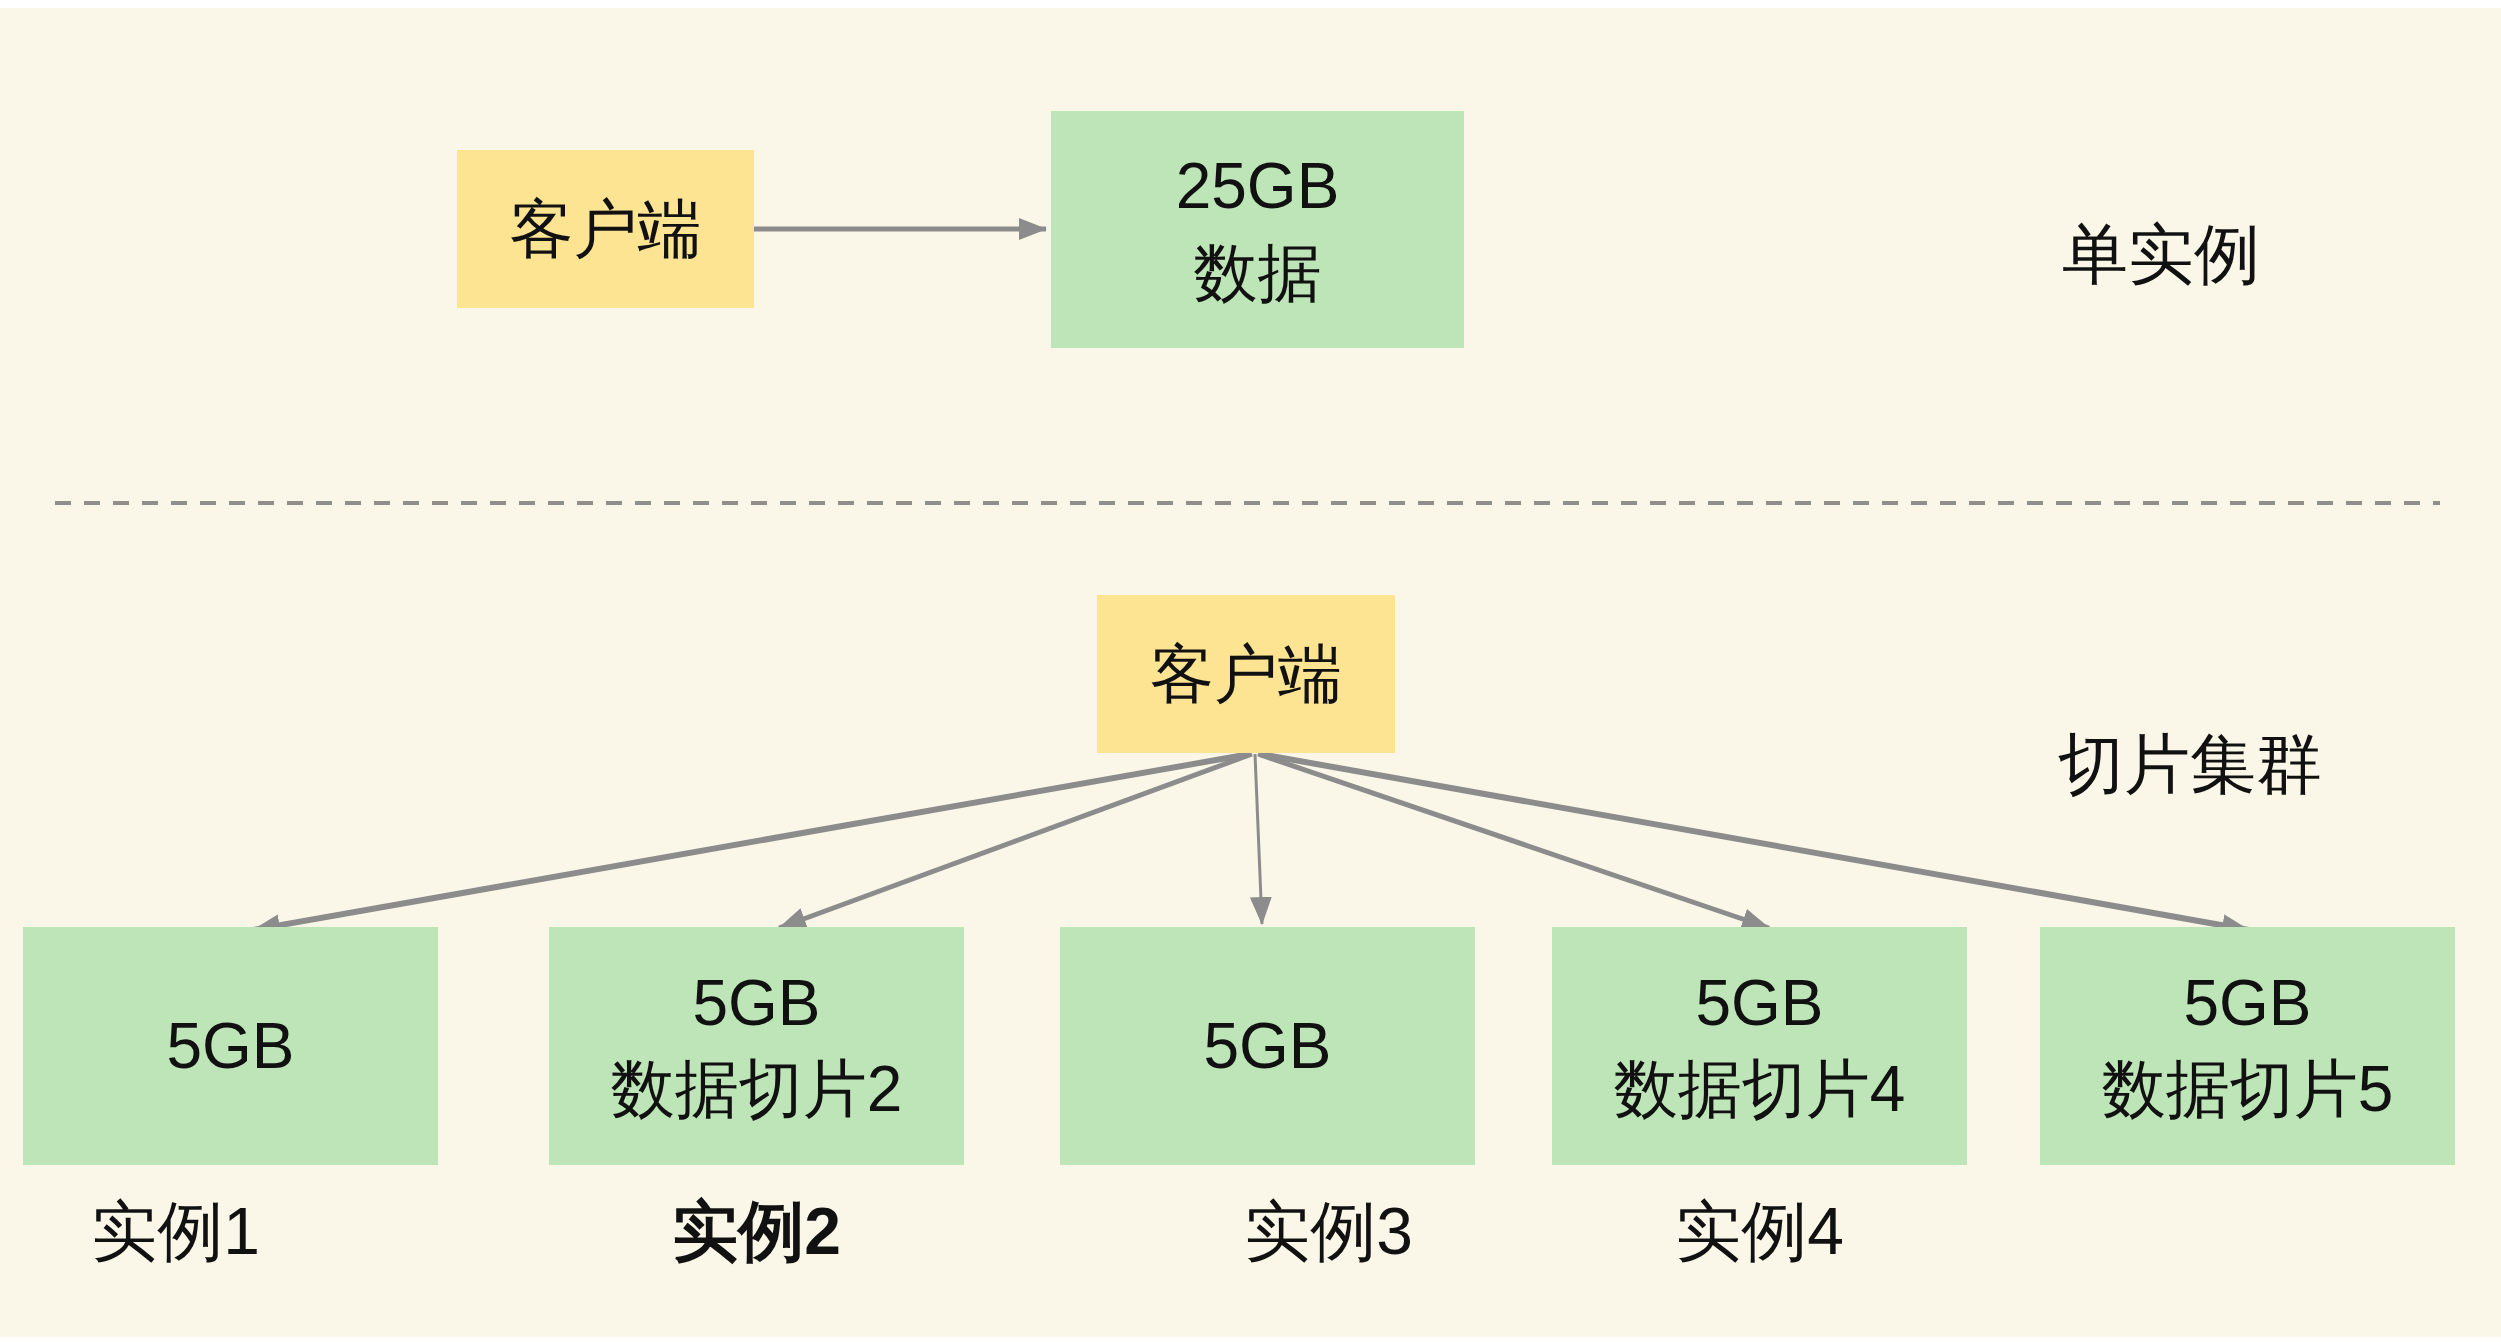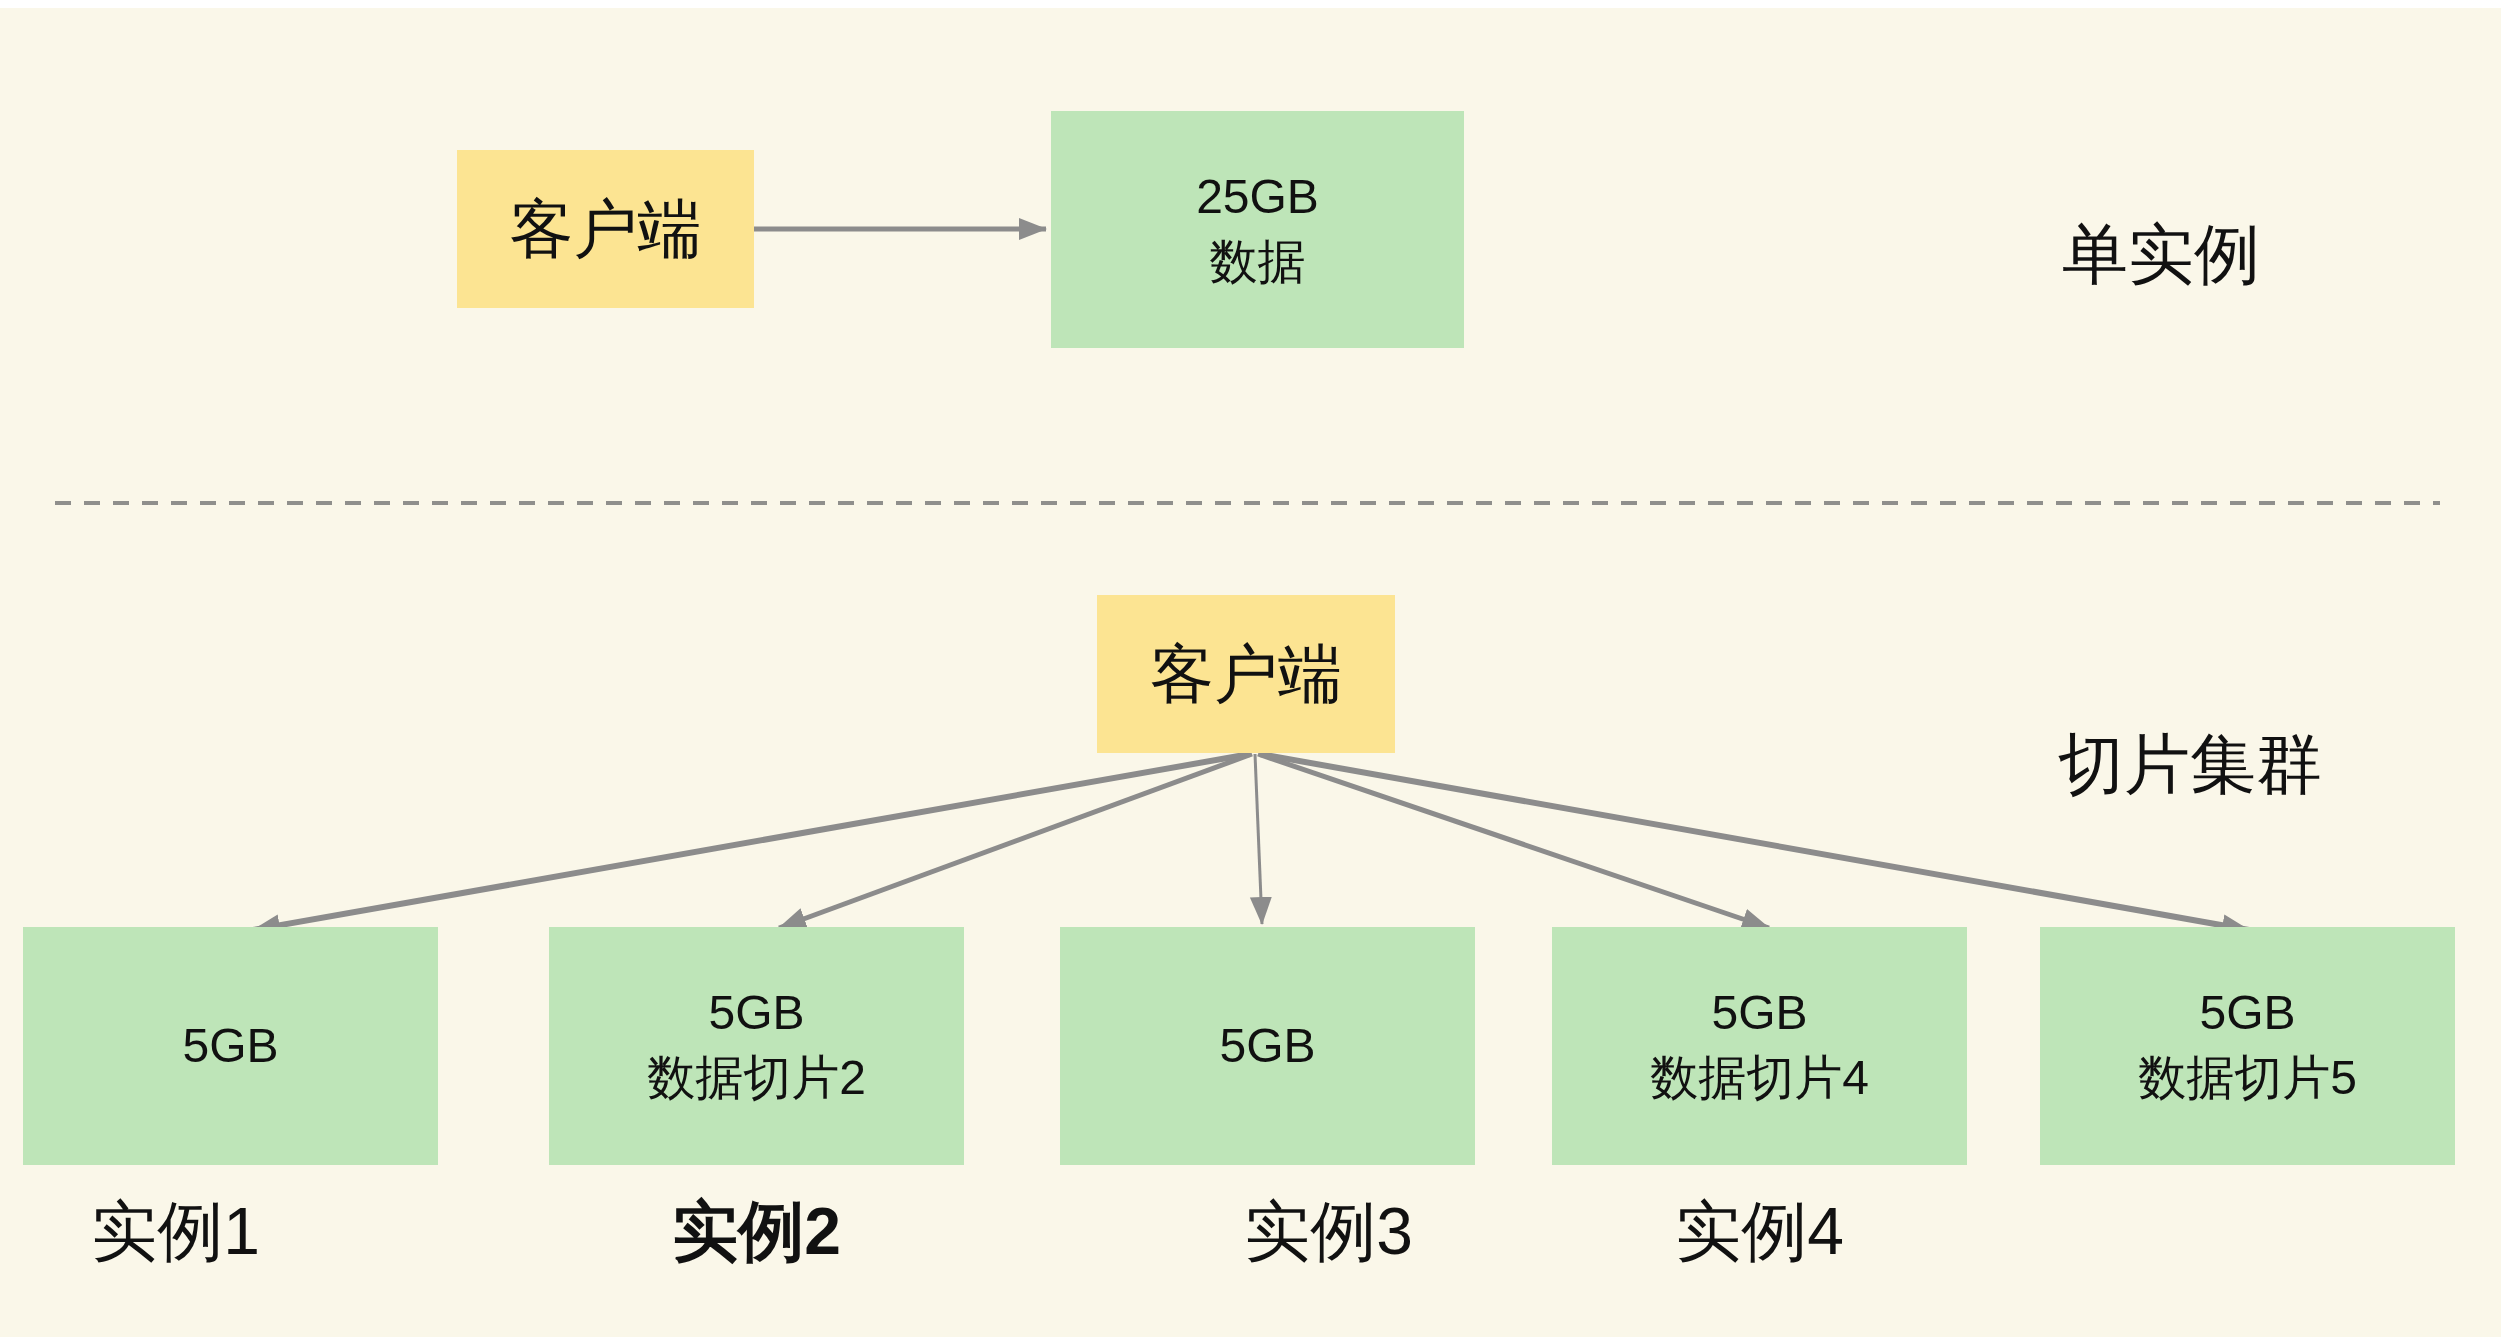--- a/index.html
+++ b/index.html
@@ -35,21 +35,21 @@
     color:var(--text);
     text-align:center;
     line-height:1.35;
   }
   .client{
     background:var(--client_box);
     font-size:64px;
   }
   .data{
     background:var(--data_box);
-    font-size:48px;
+    font-size:64px;
   }
   .side-label{
     position:absolute;
     color:var(--text);
     font-size:66px;
     white-space:nowrap;
     margin-top:32px;
   }
   .instance-label{
     position:absolute;

